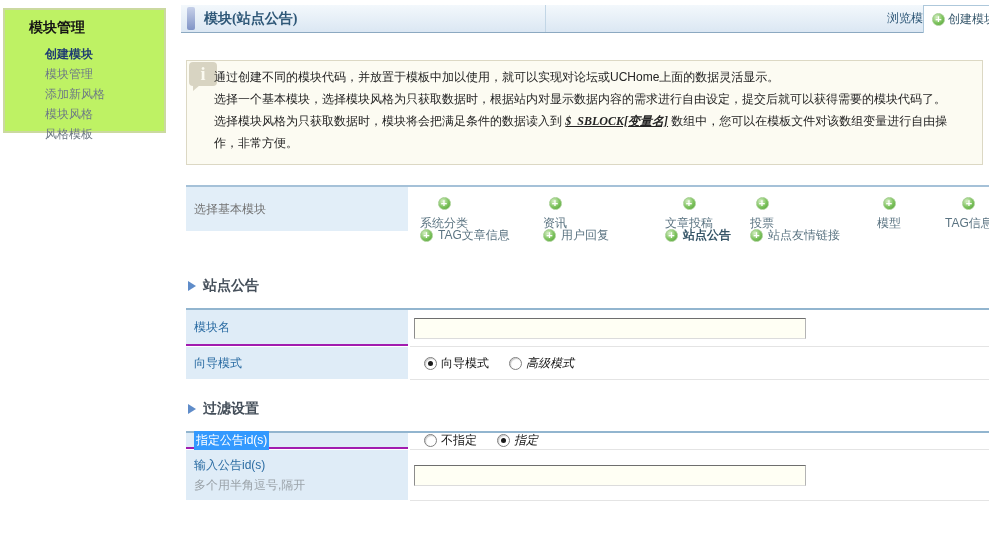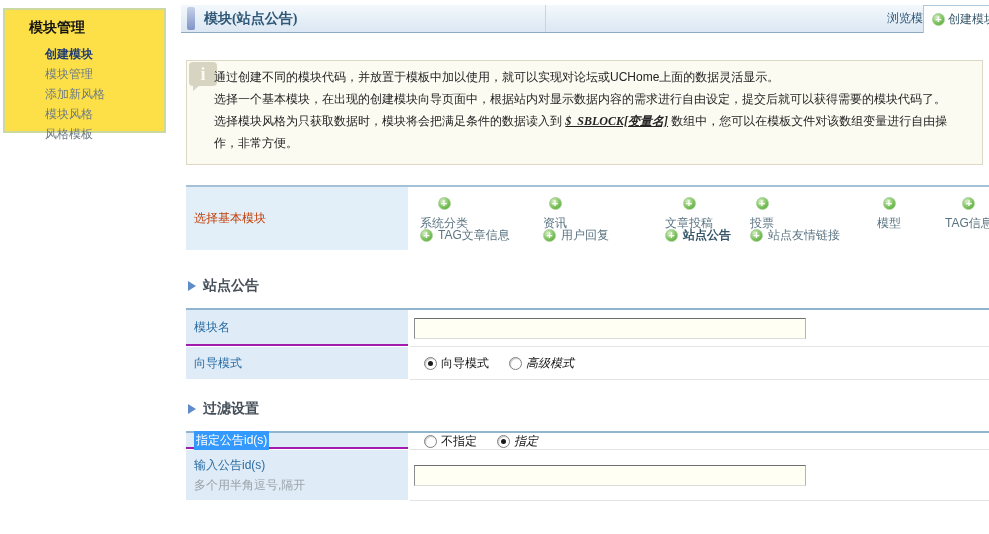--- a/index.html
+++ b/index.html
@@ -1,20 +1,20 @@
 <!DOCTYPE html>
 <html><head>
 <meta charset="utf-8">
 <style>
   html,body{margin:0;padding:0;}
   body{font-family:"Liberation Sans","DejaVu Sans",sans-serif;background:#fff;}
   #app{position:relative;width:989px;height:534px;overflow:hidden;background:#fff;font-size:12px;color:#222;}
 
   
-  .sidebar{position:absolute;left:3px;top:8px;width:159px;height:121px;border:2px solid #CBD9A0;background:#fde047;}
+  .sidebar{position:absolute;left:3px;top:8px;width:159px;height:121px;border:2px solid #CBD9A0;background:#bef264;}
   .sidebar-title{margin:9px 0 7px 24px;font-size:14px;font-weight:bold;color:#151515;}
   .side-item{margin-left:40px;line-height:20px;color:#6E7A85;cursor:pointer;}
   .side-item.active{font-weight:bold;color:#1E3B72;}
 
   
   .header{position:absolute;left:181px;top:5px;width:828px;height:27px;
           background:linear-gradient(#F3F8FC,#DBE7F3);border-bottom:1px solid #8CA9C1;font-family:Liberation Serif, serif;}
   .accent-bar{position:absolute;left:6px;top:2px;width:8px;height:23px;border-radius:2px;
           background:linear-gradient(#C6D0E9,#8094C6);}
   .header-title{position:absolute;left:23px;top:0;line-height:27px;font-size:14px;font-weight:bold;color:#2F5878;}
@@ -36,41 +36,41 @@
   .info-icon{position:absolute;left:2px;top:1px;width:28px;height:24px;border-radius:4px;background:#D8D4C2;
           color:#FBFAF0;font-family:"Liberation Serif",serif;font-weight:bold;font-size:18px;
           display:flex;align-items:center;justify-content:center;}
   .info-icon::after{content:"";position:absolute;left:4px;bottom:-5px;width:0;height:0;
           border-top:6px solid #D8D4C2;border-right:7px solid transparent;}
   .info-text{position:absolute;left:27px;top:5px;width:756px;line-height:22px;color:#242424;}
   .sblock-var{font-family:"Liberation Serif",serif;font-style:italic;font-weight:bold;text-decoration:underline;}
 
   
   .picker{position:absolute;left:186px;top:185px;width:803px;border-top:2px solid #A5C1D8;display:flex;}
-  .picker-label{width:222px;height:63px;background:#E2EEF8;color:#c2410c;display:flex;align-items:center;
+  .picker-label{width:222px;height:44px;background:#E2EEF8;color:#737373;display:flex;align-items:center;
           padding-left:8px;box-sizing:border-box;margin-right:2px;}
   .picker-body{flex:1;position:relative;background:#fff;height:63px;}
   .mod-item{position:absolute;display:inline-flex;align-items:center;gap:5px;color:#5B7482;cursor:pointer;white-space:nowrap;}
   .mod-item.sel{font-weight:bold;color:#375668;}
   .r1{top:10px;flex-direction:column;} .r2{top:40px;}
   .c1{left:10px;} .c2{left:133px;} .c3{left:255px;} .c4{left:340px;} .c5{left:467px;} .c6{left:535px;}
 
   
   .section-h{position:absolute;left:188px;display:flex;align-items:center;gap:7px;
           font-size:14px;font-weight:bold;color:#454F5A;}
   .tri-icon{width:0;height:0;border-left:8px solid #5F8CC9;border-top:5px solid transparent;border-bottom:5px solid transparent;}
 
   
   .ftable{position:absolute;left:186px;width:803px;border-top:2px solid #92B5CF;}
   .frow{display:flex;}
   .flabel{width:222px;background:#DFECF7;color:#2B6CA3;display:flex;flex-direction:column;justify-content:center;
           padding-left:8px;box-sizing:border-box;margin-right:2px;border-bottom:2px solid #a21caf;}
   .frow:last-child .flabel{border-bottom:none;}
   .fcontent{flex:1;background:#fff;border-bottom:1px solid #E4E4E4;display:flex;align-items:center;padding-left:4px;}
-  .h36{height:36px;} .h32{height:32px;} .h30{height:16px;} .h50{height:50px;}
+  .h36{height:36px;} .h32{height:32px;} .h30{height:16px;align-items:flex-end;} .h50{height:50px;}
   .txt-input{width:384px;height:17px;background:#FFFFF4;border:1px solid;
           border-color:#6E6E6E #B4B4B4 #DCDCDC #8C8C8C;outline:none;font-size:12px;padding:1px 3px;}
   .radio{display:inline-block;width:11px;height:11px;border-radius:50%;background:#fff;border:1px solid #808080;
           box-shadow:inset 1px 1px 1px rgba(0,0,0,0.22);position:relative;vertical-align:-2px;cursor:pointer;}
   .radio.checked::after{content:"";position:absolute;left:3px;top:3px;width:5px;height:5px;border-radius:50%;background:#1a1a1a;}
   .rgroup{display:flex;align-items:center;gap:4px;margin-left:10px;color:#161616;}
   .rgroup + .rgroup{margin-left:20px;font-style:italic;}
   .selected-text{background:#3399FE;color:#fff;padding:1px 2px;align-self:flex-start;}
   .sub-label{color:#9AA2A8;margin-top:3px;}
 </style>
@@ -96,21 +96,21 @@
   </div>
   <div class="create-tab">
     <span class="plus-icon"></span>
     <span>创建模块</span>
   </div>
 
   <div class="info-box">
     <div class="info-icon">i</div>
     <div class="info-text">
       <div>通过创建不同的模块代码，并放置于模板中加以使用，就可以实现对论坛或UCHome上面的数据灵活显示。</div>
-      <div>选择一个基本模块，在出现的创建模块向导页面中，根据站内对显示数据内容的需求进行自由设定，提交后就可以获得需要的模块代码了。</div>
+      <div>选择一个基本模块，选择模块风格为只获取数据时，根据站内对显示数据内容的需求进行自由设定，提交后就可以获得需要的模块代码了。</div>
       <div><span>选择模块风格为只获取数据时，模块将会把满足条件的数据读入到 </span><span class="sblock-var">$_SBLOCK[变量名]</span><span> 数组中，您可以在模板文件对该数组变量进行自由操作，非常方便。</span></div>
     </div>
   </div>
 
   <div class="picker">
     <div class="picker-label">选择基本模块</div>
     <div class="picker-body">
       <span class="mod-item r1 c1">
           <span class="plus-icon"></span>
           <span>系统分类</span>

